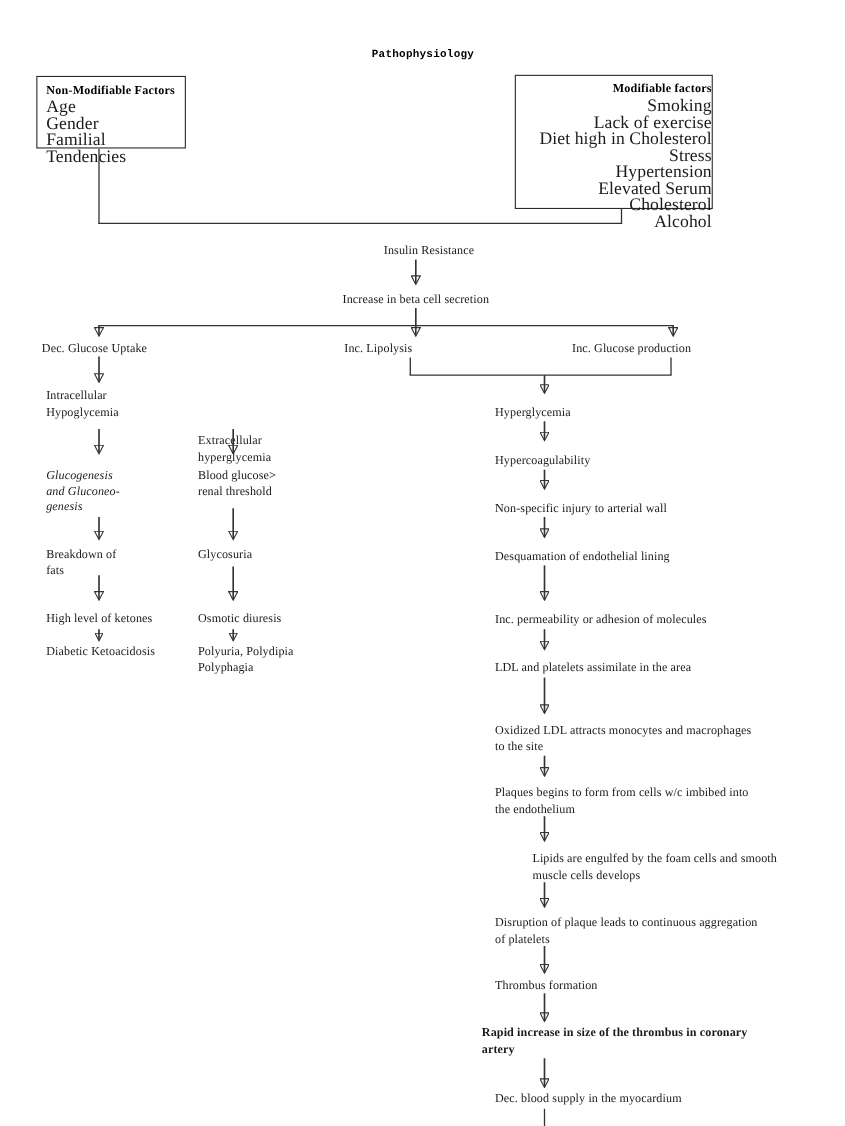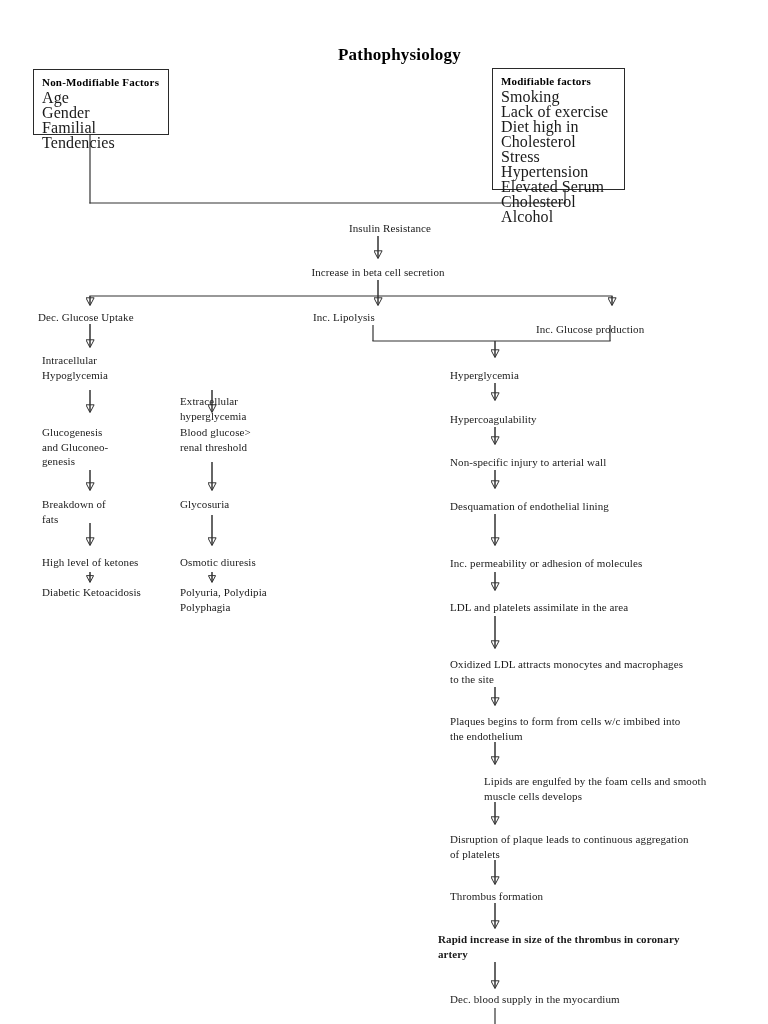--- a/index.html
+++ b/index.html
@@ -26,23 +26,24 @@
     position: absolute;
     font-size: 11px;
     line-height: 14.5px;
     color: #1a1a1a;
     white-space: pre-line;
     letter-spacing: 0.1px;
   }
   .title {
     position: absolute;
     font-weight: bold;
-    font-size: 17px;
+    font-size: 10px;
     letter-spacing: 0.2px;
     color: #000;
+    font-family: Liberation Mono, monospace;
   }
   .factor-box {
     position: absolute;
     border: 1.3px solid #2a2a2a;
     background: #fff;
     box-sizing: border-box;
     padding: 5px 0 4px 8px;
   }
   .factor-box .bx-title {
     font-weight: bold;
@@ -137,41 +138,41 @@
 
   <div class="title" style="left:338px; top:45px;">Pathophysiology</div>
 
   <div class="factor-box" style="left:33px; top:69px; width:136px; height:66px;">
     <div class="bx-title">Non-Modifiable Factors</div>
     <div class="bx-item">Age</div>
     <div class="bx-item">Gender</div>
     <div class="bx-item">Familial Tendencies</div>
   </div>
 
-  <div class="factor-box" style="left:492px; top:68px; width:133px; height:122px;">
+  <div class="factor-box" style="left:468px; top:68px; width:180px; height:122px;text-align:right;">
     <div class="bx-title">Modifiable factors</div>
     <div class="bx-item">Smoking</div>
     <div class="bx-item">Lack of exercise</div>
     <div class="bx-item">Diet high in Cholesterol</div>
     <div class="bx-item">Stress</div>
     <div class="bx-item">Hypertension</div>
     <div class="bx-item">Elevated Serum Cholesterol</div>
     <div class="bx-item">Alcohol</div>
   </div>
 
   <div class="node" style="left:340px; top:221px; width:100px; text-align:center;">Insulin Resistance</div>
   <div class="node" style="left:298px; top:265px; width:160px; text-align:center;">Increase in beta cell secretion</div>
 
   <div class="node" style="left:38px; top:310px;">Dec. Glucose Uptake</div>
   <div class="node" style="left:313px; top:310px;">Inc. Lipolysis</div>
-  <div class="node" style="left:536px; top:310px;margin-top:12px;">Inc. Glucose production</div>
+  <div class="node" style="left:520px; top:310px;">Inc. Glucose production</div>
 
   <div class="node" style="left:42px; top:353px;">Intracellular
 Hypoglycemia</div>
-  <div class="node" style="left:42px; top:425px;">Glucogenesis
+  <div class="node" style="left:42px; top:425px;font-style:italic;">Glucogenesis
 and Gluconeo-
 genesis</div>
   <div class="node" style="left:42px; top:497px;">Breakdown of
 fats</div>
   <div class="node" style="left:42px; top:555px;">High level of ketones</div>
   <div class="node" style="left:42px; top:585px;">Diabetic Ketoacidosis</div>
 
   <div class="node" style="left:180px; top:353px;margin-top:41px;">Extracellular
 hyperglycemia</div>
   <div class="node" style="left:180px; top:425px;">Blood glucose&gt;

